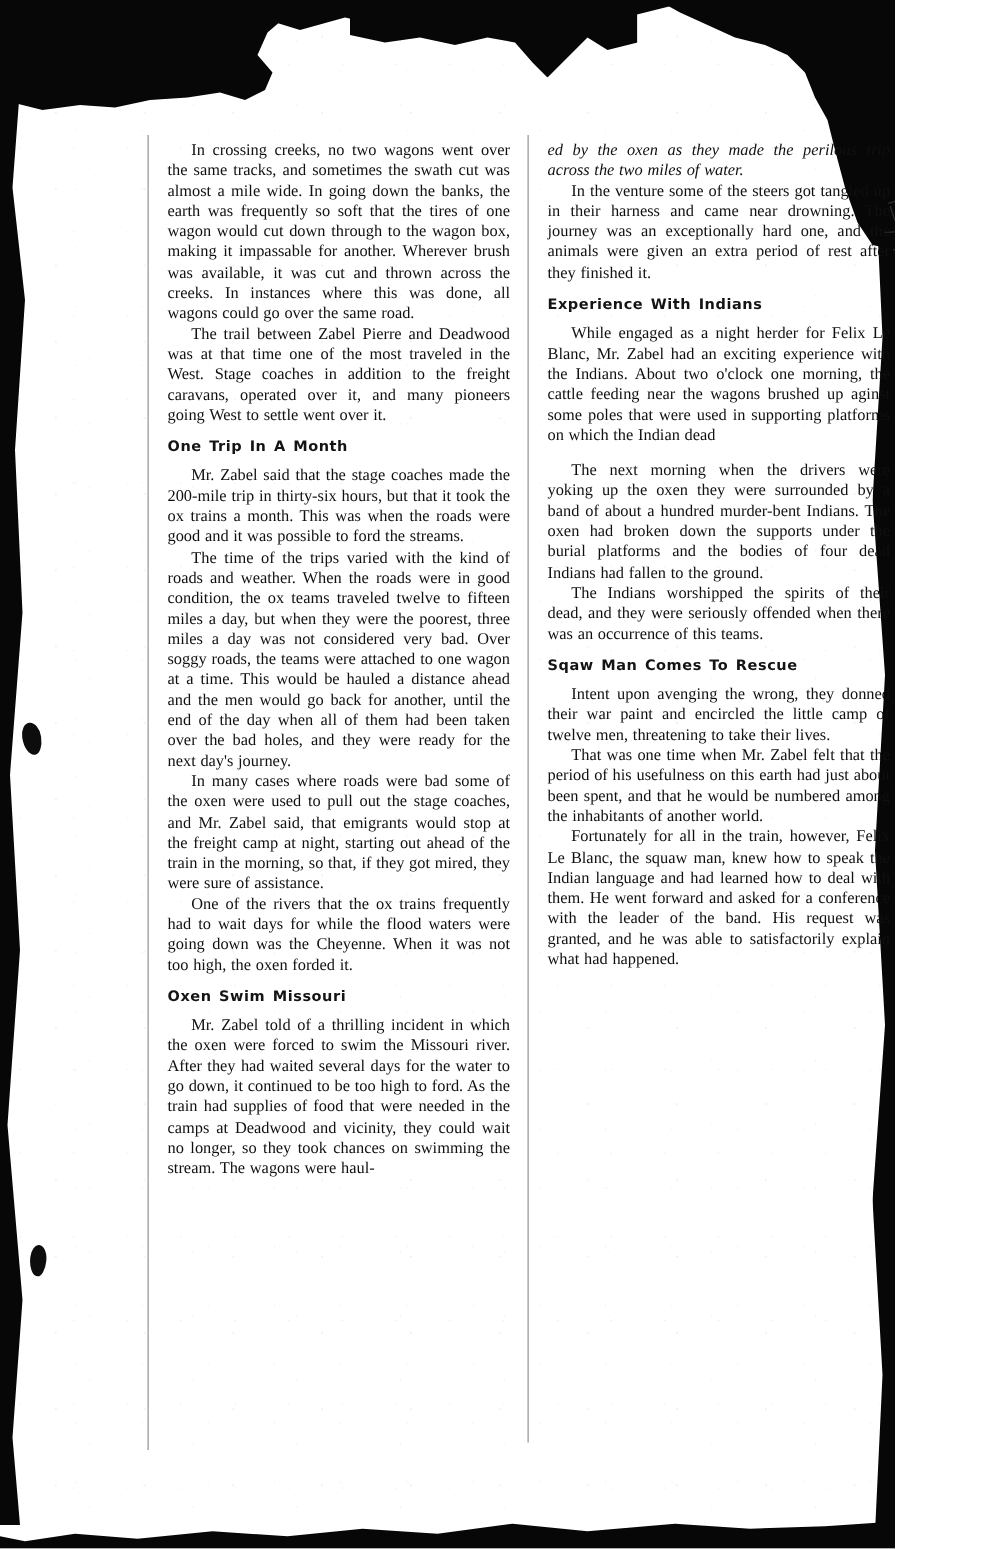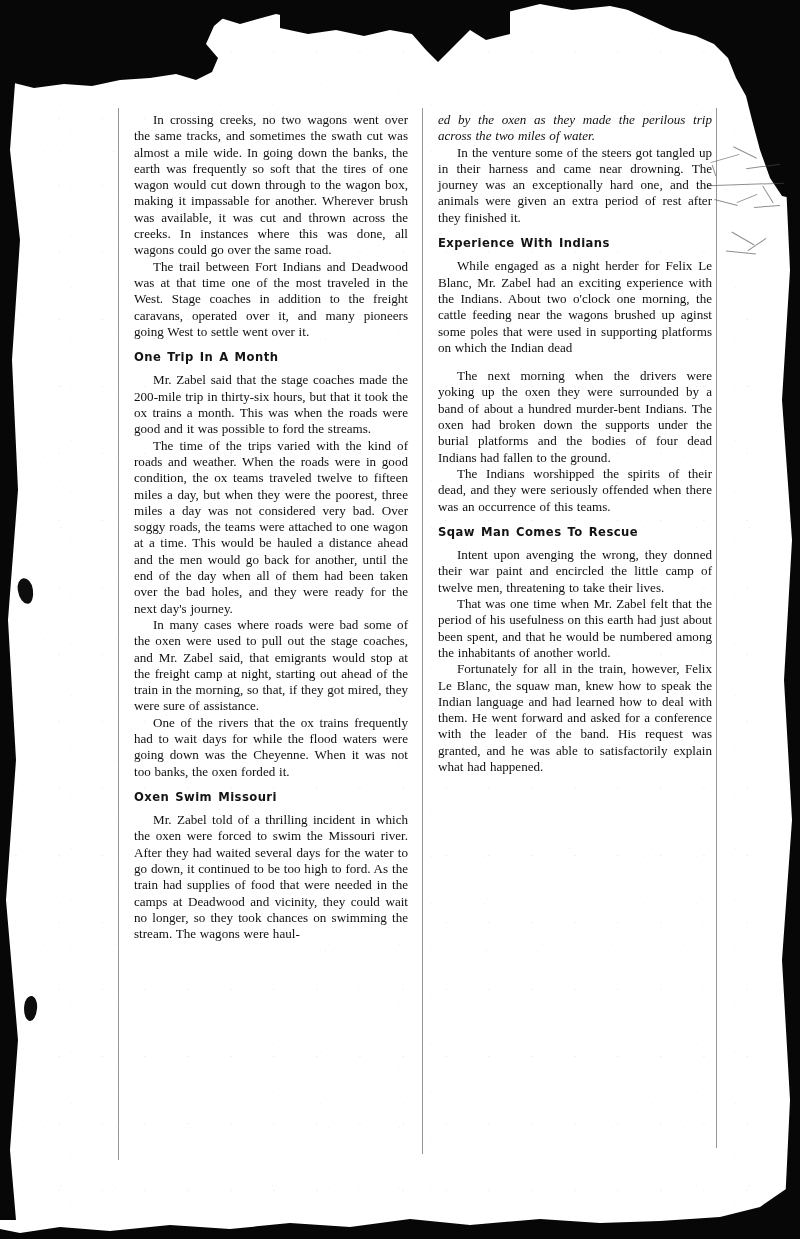--- a/index.html
+++ b/index.html
@@ -2,21 +2,21 @@
 <html><head>
 <meta charset="utf-8">
 <style>
   html, body {
     margin: 0;
     padding: 0;
     background: #ffffff;
   }
   #page {
     position: relative;
-    width: 800px;
+    width: 716px;
     height: 1239px;
     margin: 0;
     background: #ffffff;
     overflow: hidden;
     font-family: "Liberation Serif", "DejaVu Serif", serif;
   }
 
   
   .scan-edge {
     position: absolute;
@@ -199,26 +199,26 @@
   </div>
 
   <div id="clipping">
 
     <div class="col-rule" id="rule-left"></div>
     <div class="col-rule" id="rule-center"></div>
     <div class="col-rule" id="rule-right"></div>
 
     <div class="column" id="col-left">
         <p class="para">In crossing creeks, no two wagons went over the same tracks, and sometimes the swath cut was almost a mile wide. In going down the banks, the earth was frequently so soft that the tires of one wagon would cut down through to the wagon box, making it impassable for another. Wherever brush was available, it was cut and thrown across the creeks. In instances where this was done, all wagons could go over the same road.</p>
-        <p class="para">The trail between Fort Indians and Deadwood was at that time one of the most traveled in the West. Stage coaches in addition to the freight caravans, operated over it, and many pioneers going West to settle went over it.</p>
+        <p class="para">The trail between Zabel Pierre and Deadwood was at that time one of the most traveled in the West. Stage coaches in addition to the freight caravans, operated over it, and many pioneers going West to settle went over it.</p>
         <p class="subhead">One Trip In A Month</p>
         <p class="para">Mr. Zabel said that the stage coaches made the 200-mile trip in thirty-six hours, but that it took the ox trains a month. This was when the roads were good and it was possible to ford the streams.</p>
         <p class="para">The time of the trips varied with the kind of roads and weather. When the roads were in good condition, the ox teams traveled twelve to fifteen miles a day, but when they were the poorest, three miles a day was not considered very bad. Over soggy roads, the teams were attached to one wagon at a time. This would be hauled a distance ahead and the men would go back for another, until the end of the day when all of them had been taken over the bad holes, and they were ready for the next day's journey.</p>
         <p class="para">In many cases where roads were bad some of the oxen were used to pull out the stage coaches, and Mr. Zabel said, that emigrants would stop at the freight camp at night, starting out ahead of the train in the morning, so that, if they got mired, they were sure of assistance.</p>
-        <p class="para">One of the rivers that the ox trains frequently had to wait days for while the flood waters were going down was the Cheyenne. When it was not too banks, the oxen forded it.</p>
+        <p class="para">One of the rivers that the ox trains frequently had to wait days for while the flood waters were going down was the Cheyenne. When it was not too high, the oxen forded it.</p>
         <p class="subhead">Oxen Swim Missouri</p>
         <p class="para">Mr. Zabel told of a thrilling incident in which the oxen were forced to swim the Missouri river. After they had waited several days for the water to go down, it continued to be too high to ford. As the train had supplies of food that were needed in the camps at Deadwood and vicinity, they could wait no longer, so they took chances on swimming the stream. The wagons were haul-</p>
       </div>
     <div class="column" id="col-right">
         <p class="para cont">ed by the oxen as they made the perilous trip across the two miles of water.</p>
         <p class="para">In the venture some of the steers got tangled up in their harness and came near drowning. The journey was an exceptionally hard one, and the animals were given an extra period of rest after they finished it.</p>
         <p class="subhead">Experience With Indians</p>
         <p class="para">While engaged as a night herder for Felix Le Blanc, Mr. Zabel had an exciting experience with the Indians. About two o'clock one morning, the cattle feeding near the wagons brushed up aginst some poles that were used in supporting platforms on which the Indian dead</p>
         <div class="seam-gap"></div>
         <p class="para">The next morning when the drivers were yoking up the oxen they were surrounded by a band of about a hundred murder-bent Indians. The oxen had broken down the supports under the burial platforms and the bodies of four dead Indians had fallen to the ground.</p>

